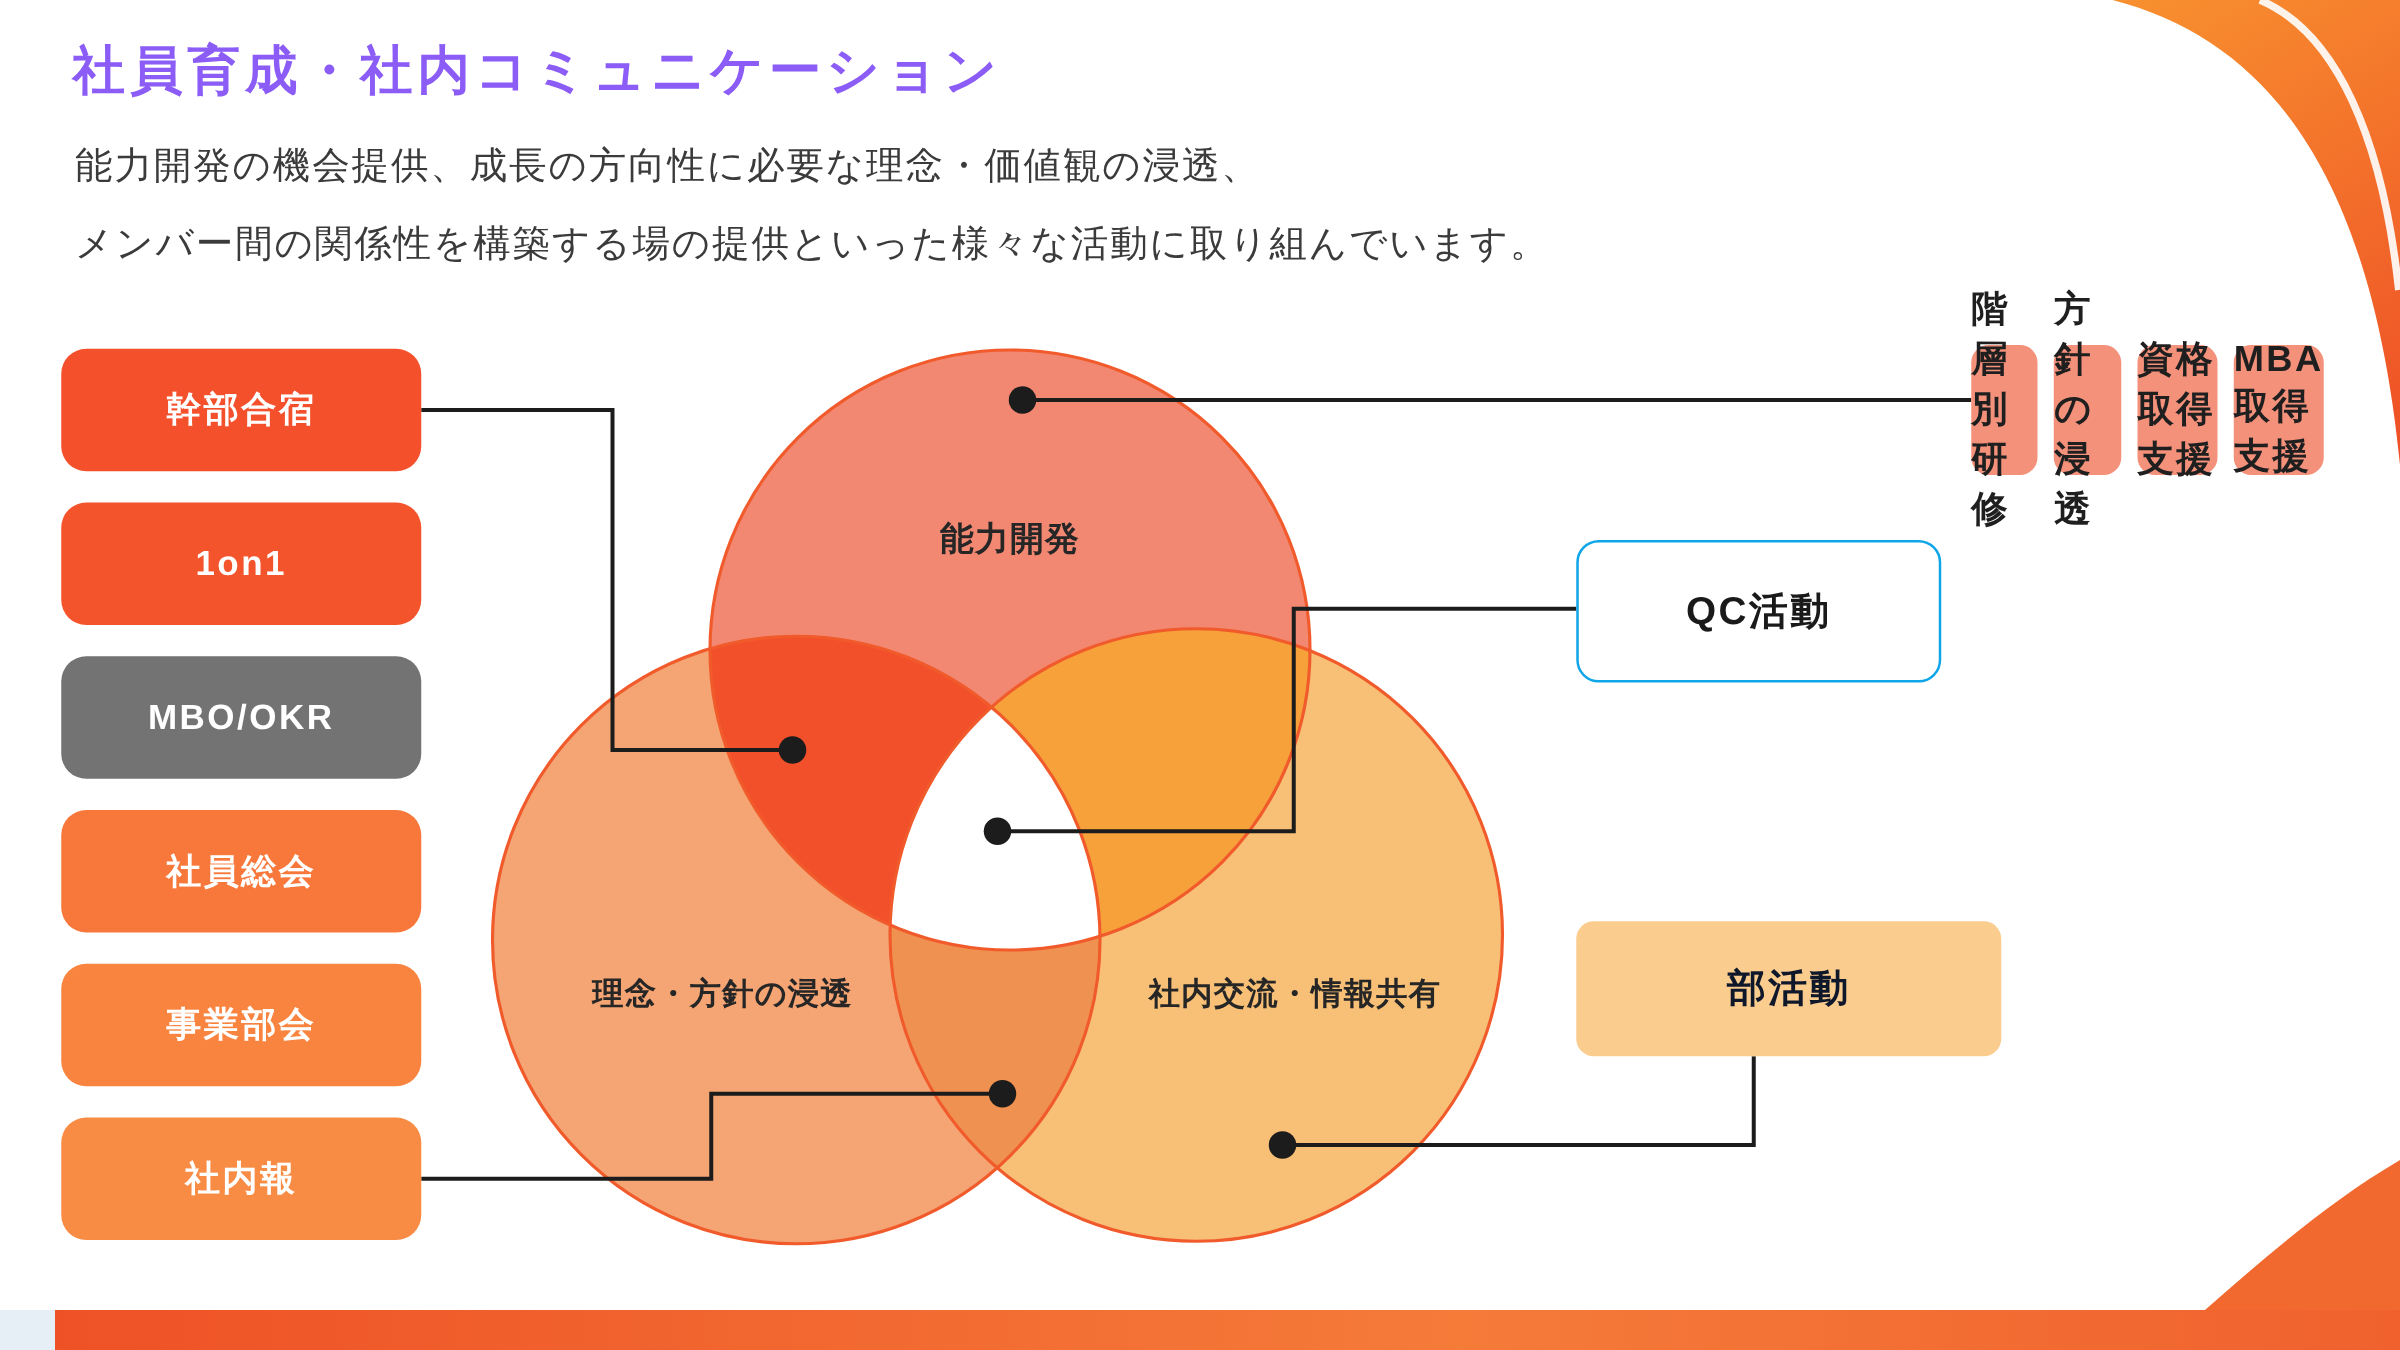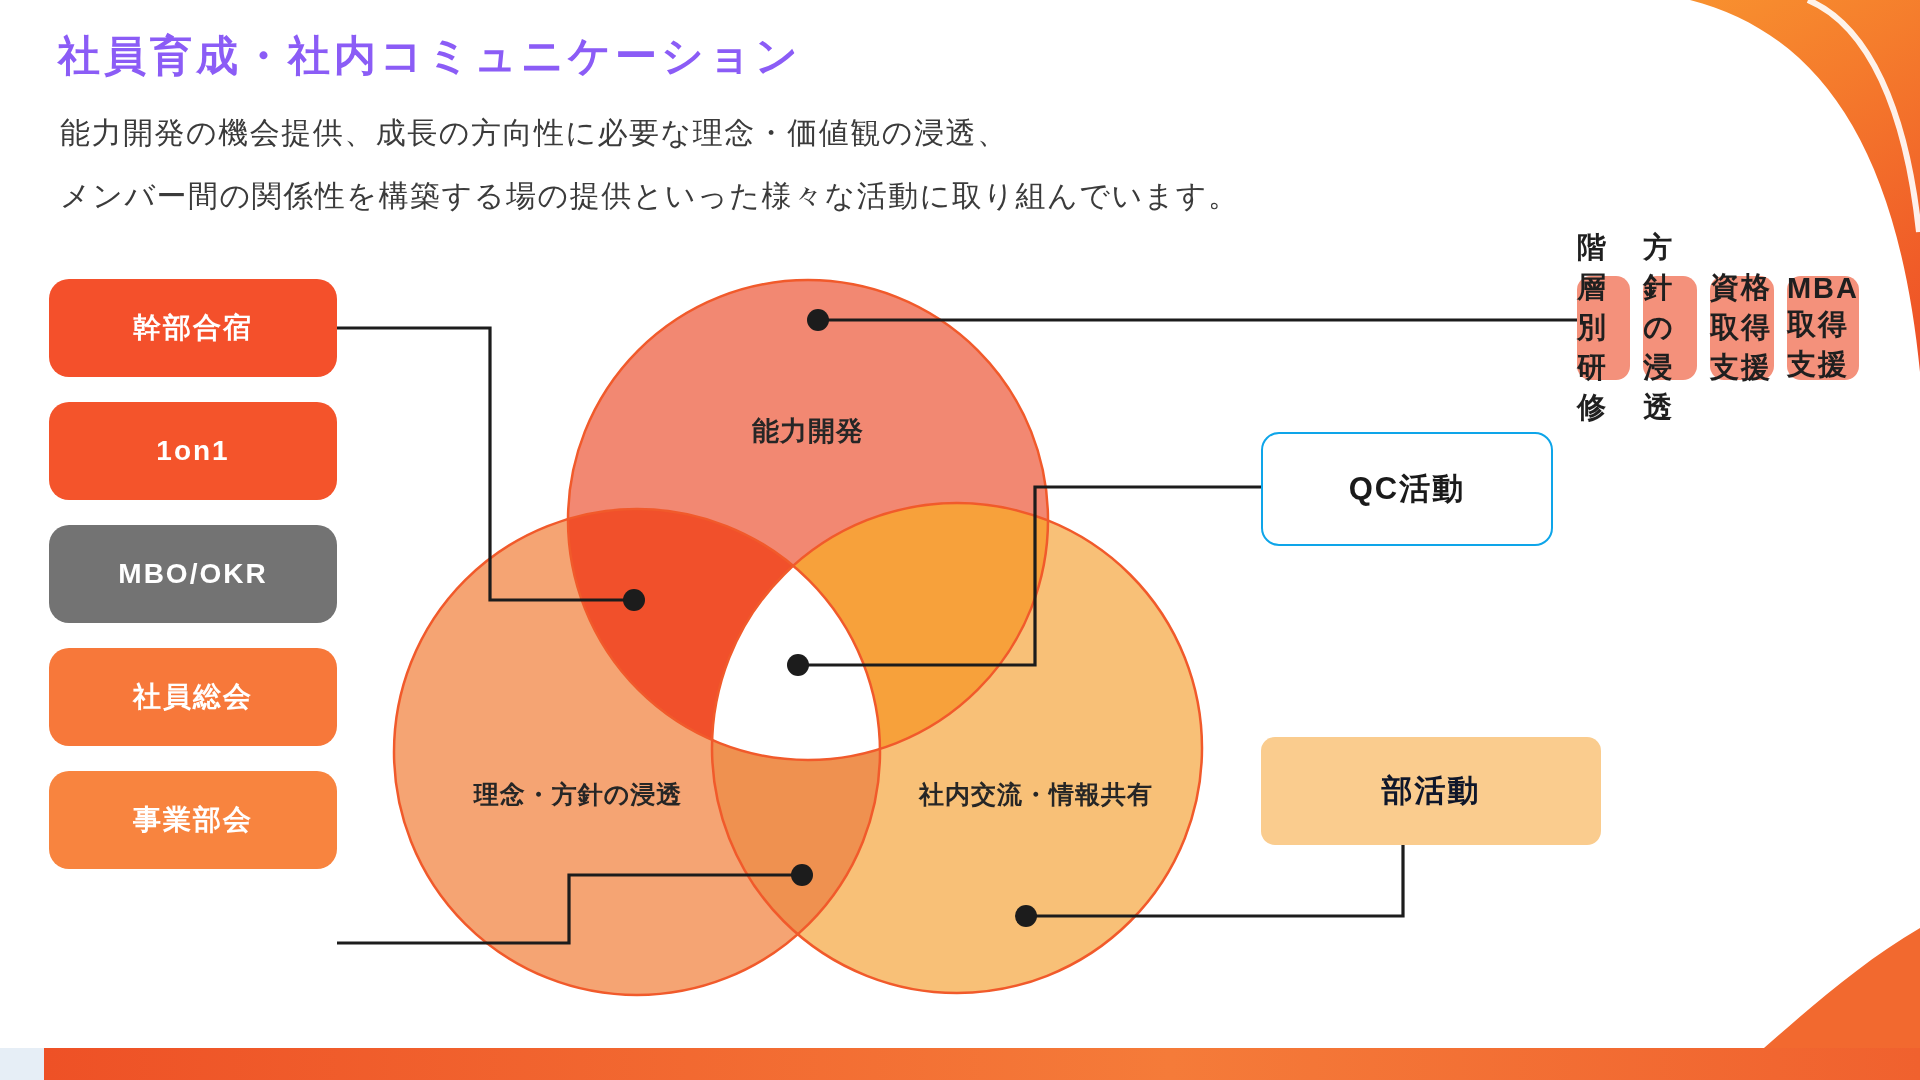--- a/index.html
+++ b/index.html
@@ -148,20 +148,21 @@
       <circle cx="1026" cy="916" r="11"></circle>
     </g>
   </svg>
 
   <div class="left-col">
     <div class="pill">幹部合宿</div>
     <div class="pill">1on1</div>
     <div class="pill">MBO/OKR</div>
     <div class="pill">社員総会</div>
     <div class="pill">事業部会</div>
+    <div class="pill">社内報</div>
   </div>
 
   <div class="right-col">
     <div class="chip">階層別研修</div>
     <div class="chip">方針の浸透</div>
     <div class="chip">資格取得支援</div>
     <div class="chip">MBA取得支援</div>
   </div>
 
   <div class="qc-box">QC活動</div>

